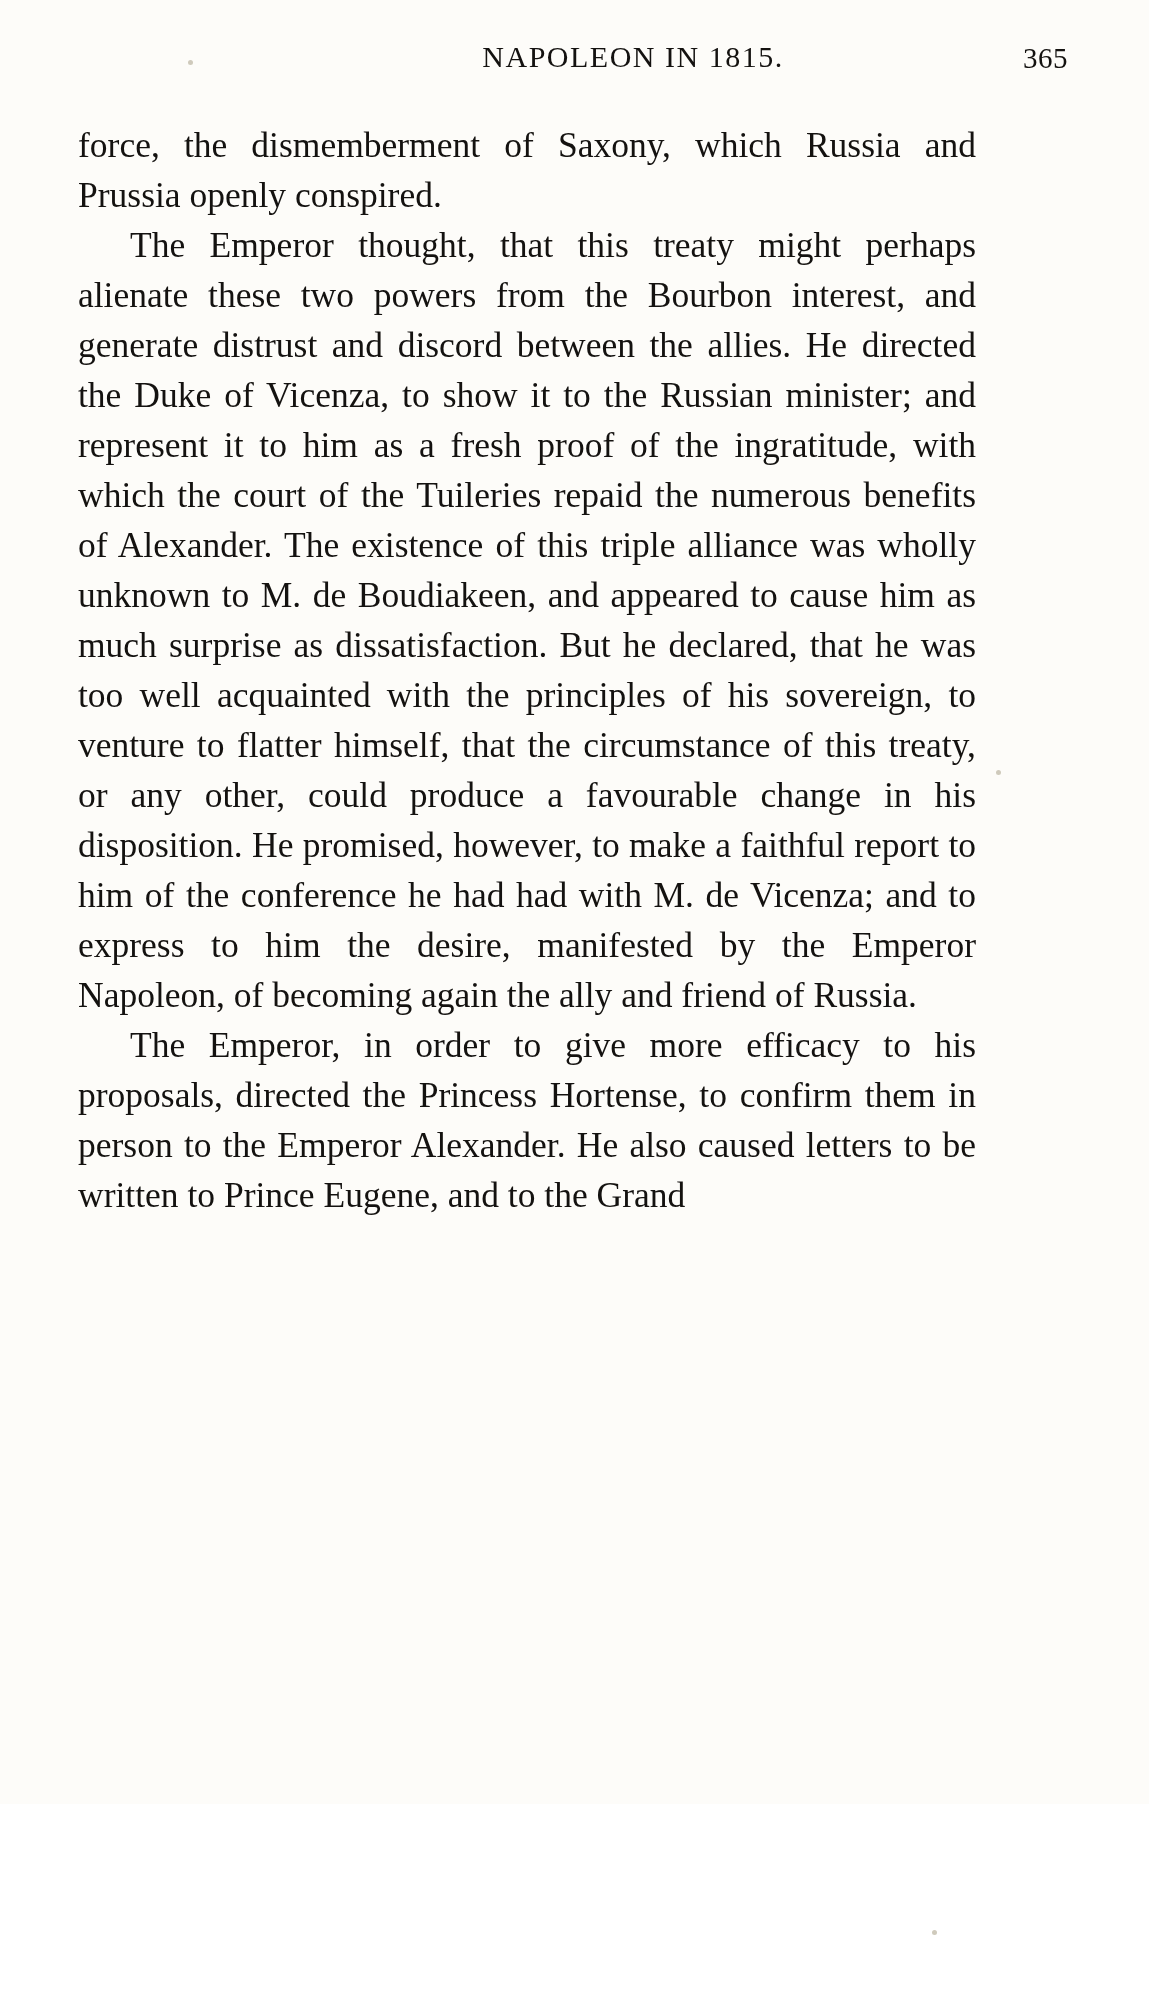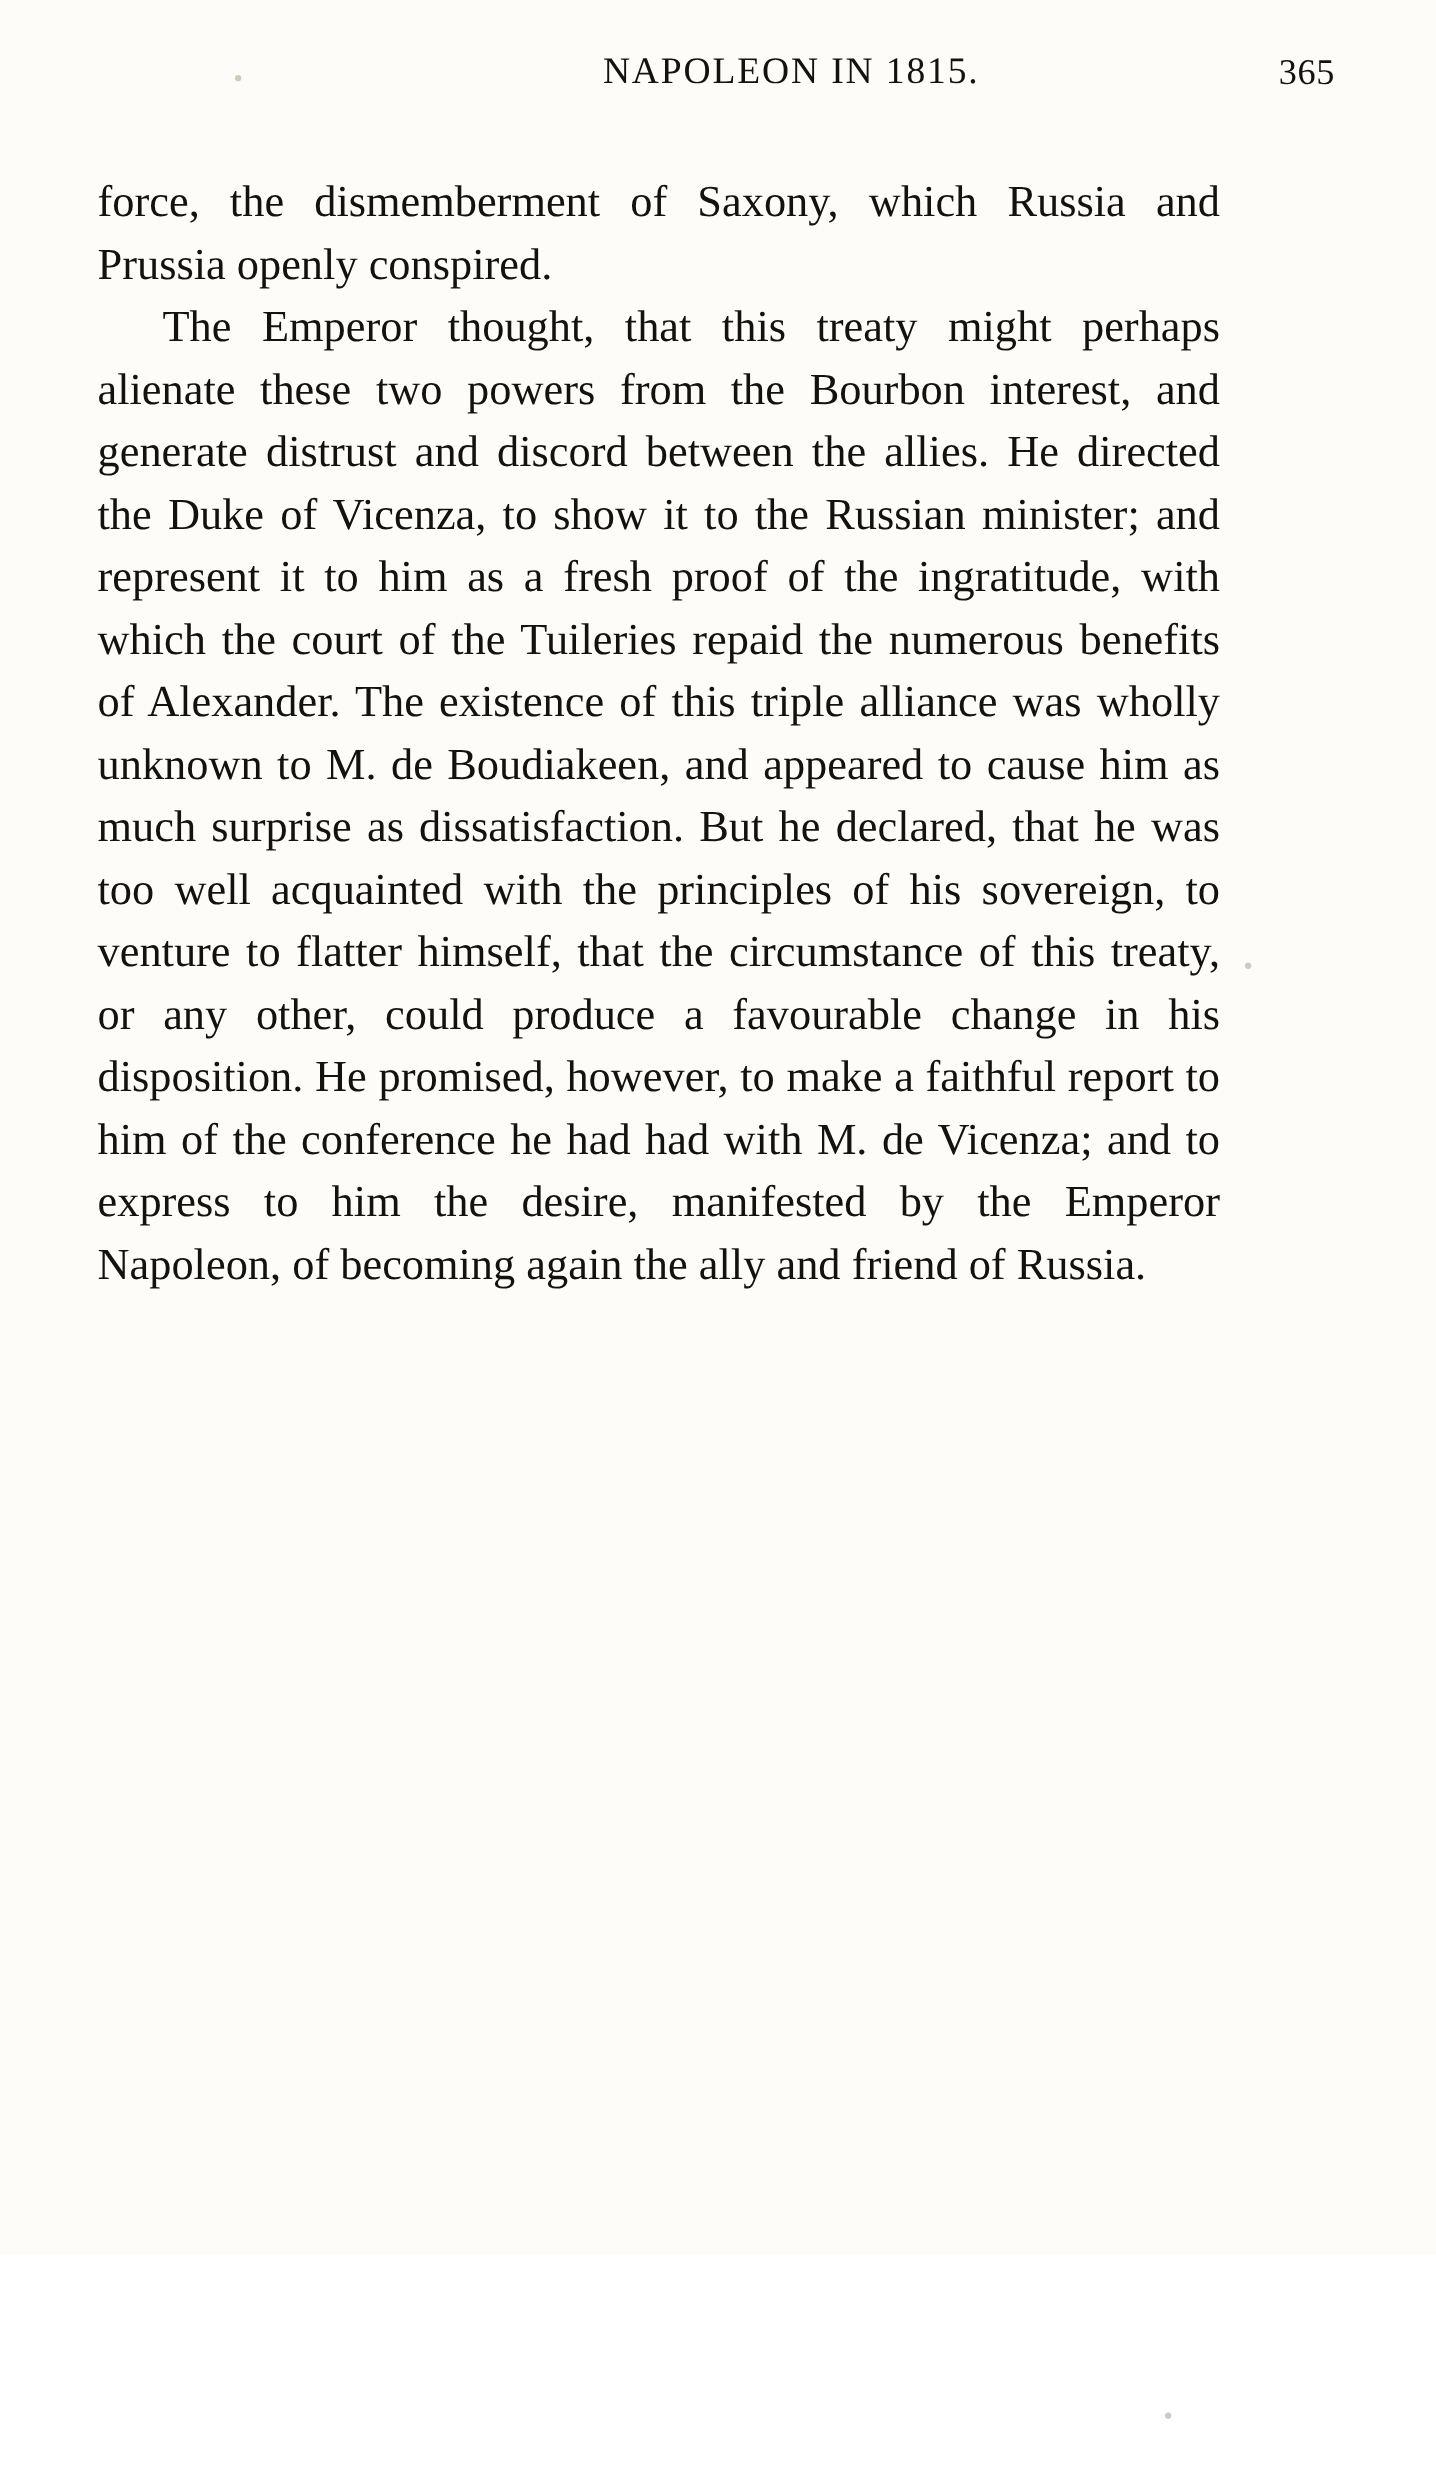--- a/index.html
+++ b/index.html
@@ -44,21 +44,21 @@
     white-space: nowrap;
   }
   .head-folio {
     position: absolute;
     right: 0;
     top: 2px;
     font-size: 29px;
     letter-spacing: 0.5px;
   }
   .body-text {
-    margin-top: 36px;
+    margin-top: 20px;
     width: 898px;
     font-size: 35.5px;
     line-height: 50px;
     text-align: justify;
     text-justify: inter-word;
     -webkit-hyphens: none;
     hyphens: none;
   }
   .body-text p {
     margin: 0;
@@ -85,15 +85,16 @@
 
   <div class="page-inner">
     <div class="running-head">
       <div class="head-title">NAPOLEON IN 1815.</div>
       <div class="head-folio">365</div>
     </div>
 
     <div class="body-text">
       <p class="no-indent">force, the dismemberment of Saxony, which Russia and Prussia openly conspired.</p>
       <p>The Emperor thought, that this treaty might perhaps alienate these two powers from the Bourbon interest, and generate distrust and discord between the allies.  He directed the Duke of Vicenza, to show it to the Russian minister; and represent it to him as a fresh proof of the ingratitude, with which the court of the Tuileries repaid the numerous benefits of Alexander.  The existence of this triple alliance was wholly unknown to M. de Boudiakeen, and appeared to cause him as much surprise as dissatisfaction.   But he declared, that he was too well acquainted with the principles of his sovereign, to venture to flatter himself, that the circumstance of this treaty, or any other, could produce a favourable change in his disposition. He promised, however, to make a faithful report to him of the conference he had had with M. de Vicenza; and to express to him the desire, manifested by the Emperor Napoleon, of becoming again the ally and friend of Russia.</p>
+      <p>The Emperor, in order to give more efficacy to his proposals, directed the Princess Hortense, to confirm them in person to the Emperor Alexander.   He also caused letters to be written to Prince Eugene, and to the Grand</p>
     </div>
   </div>
 </div>
 
 </body></html>

